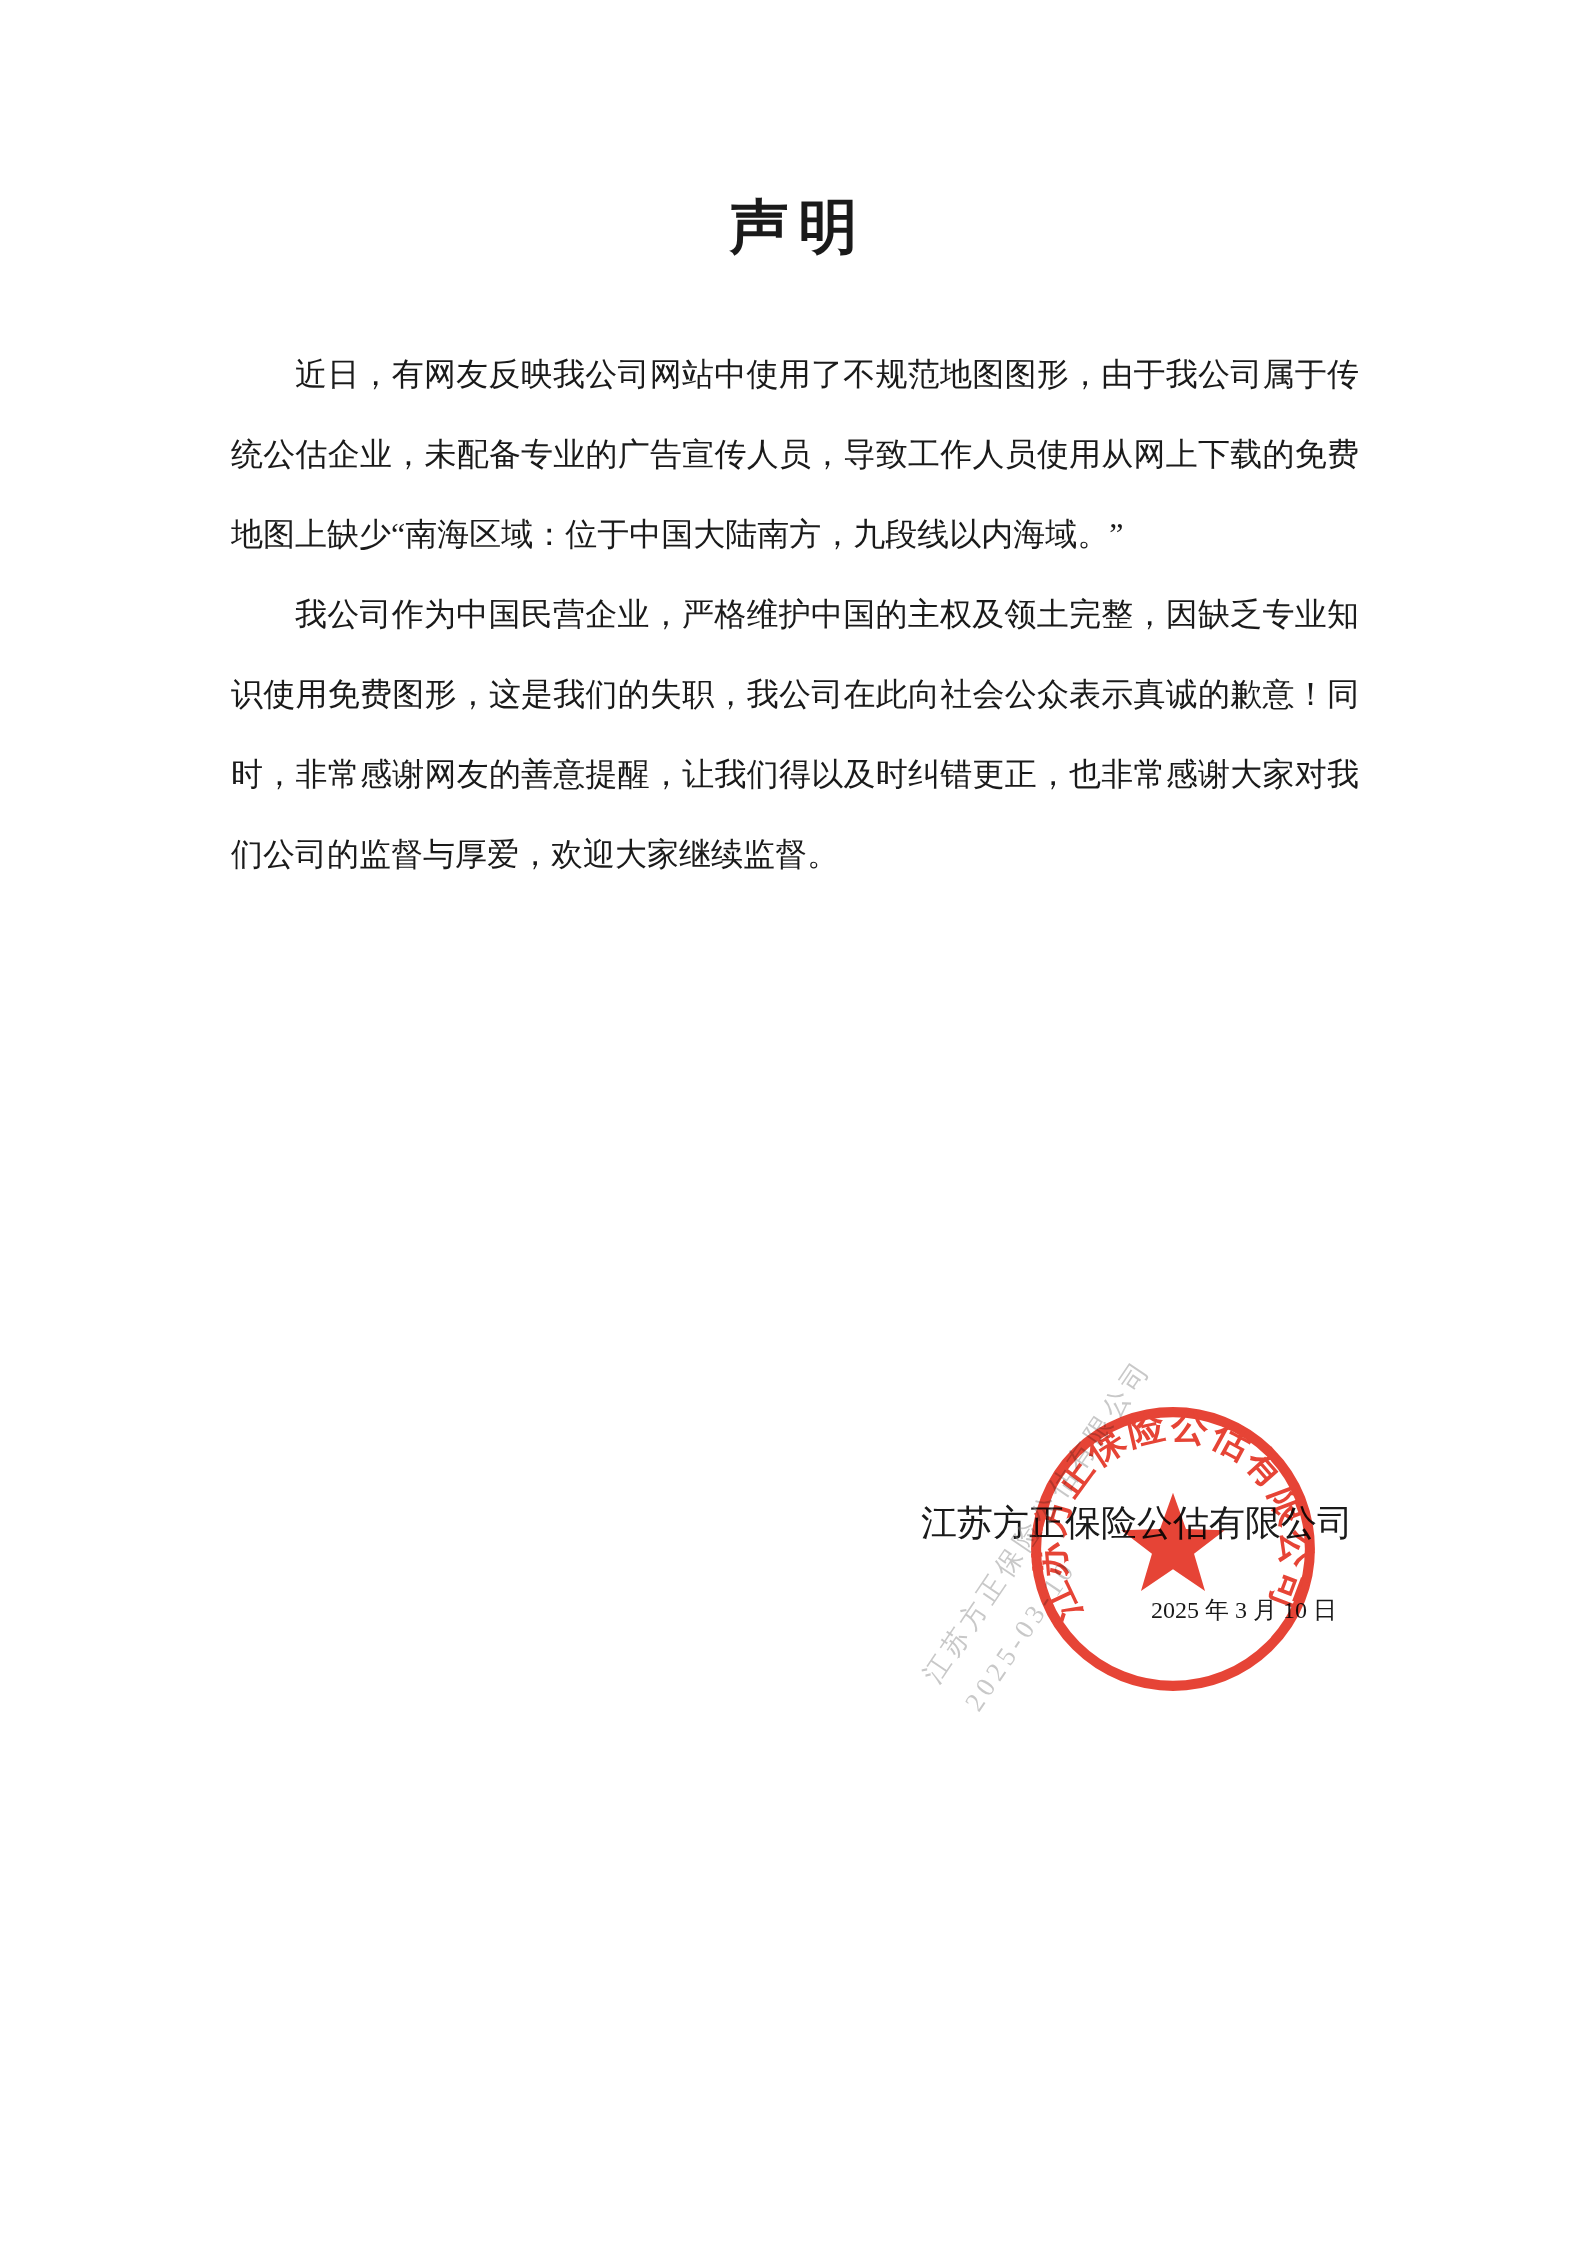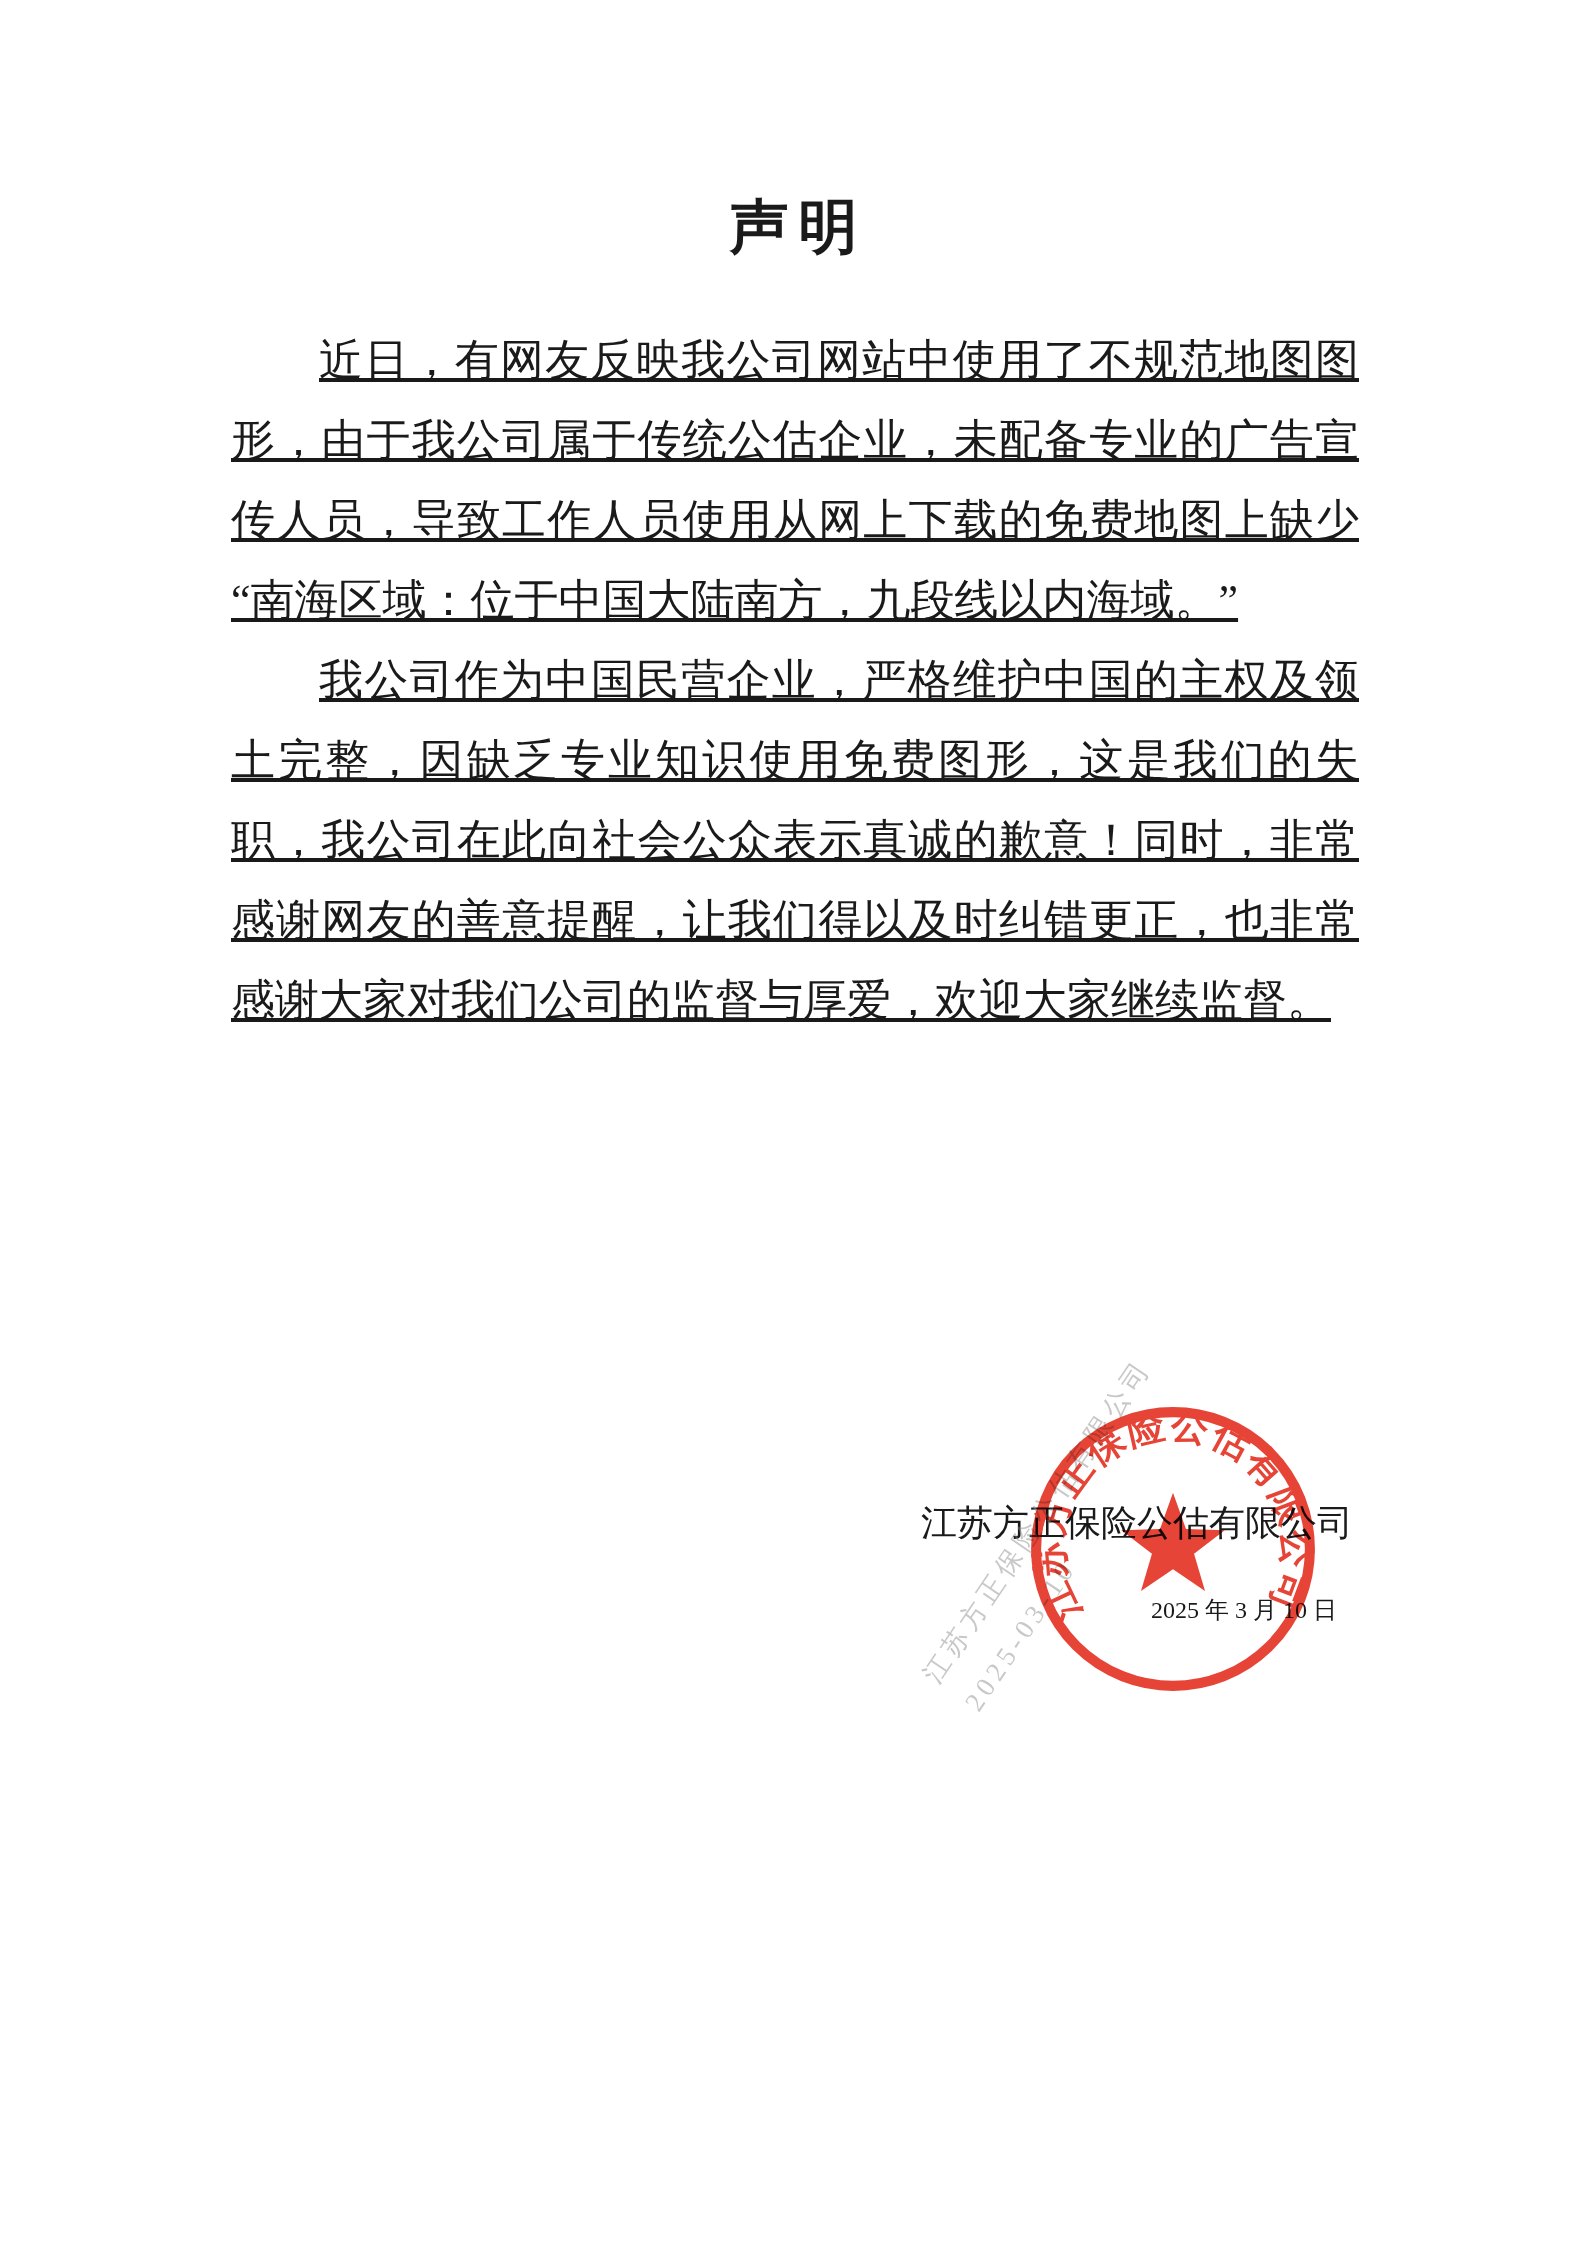--- a/index.html
+++ b/index.html
@@ -20,26 +20,25 @@
     text-align: center;
     font-size: 59px;
     line-height: 58px;
     font-weight: bold;
     letter-spacing: 10px;
     text-indent: 10px; 
   }
   .body-block {
     position: absolute;
     left: 231px;
-    top: 321px;
+    top: 334px;
     width: 1128px;
-    font-size: 44px;
+    font-size: 32px;
     line-height: 80px;
     text-align: justify;
-    text-decoration: underline;
   }
   .body-block p {
     margin: 0;
     padding: 0;
     text-indent: 2em;
   }
   .sig-company {
     position: absolute;
     left: 231px;
     top: 1483px;

